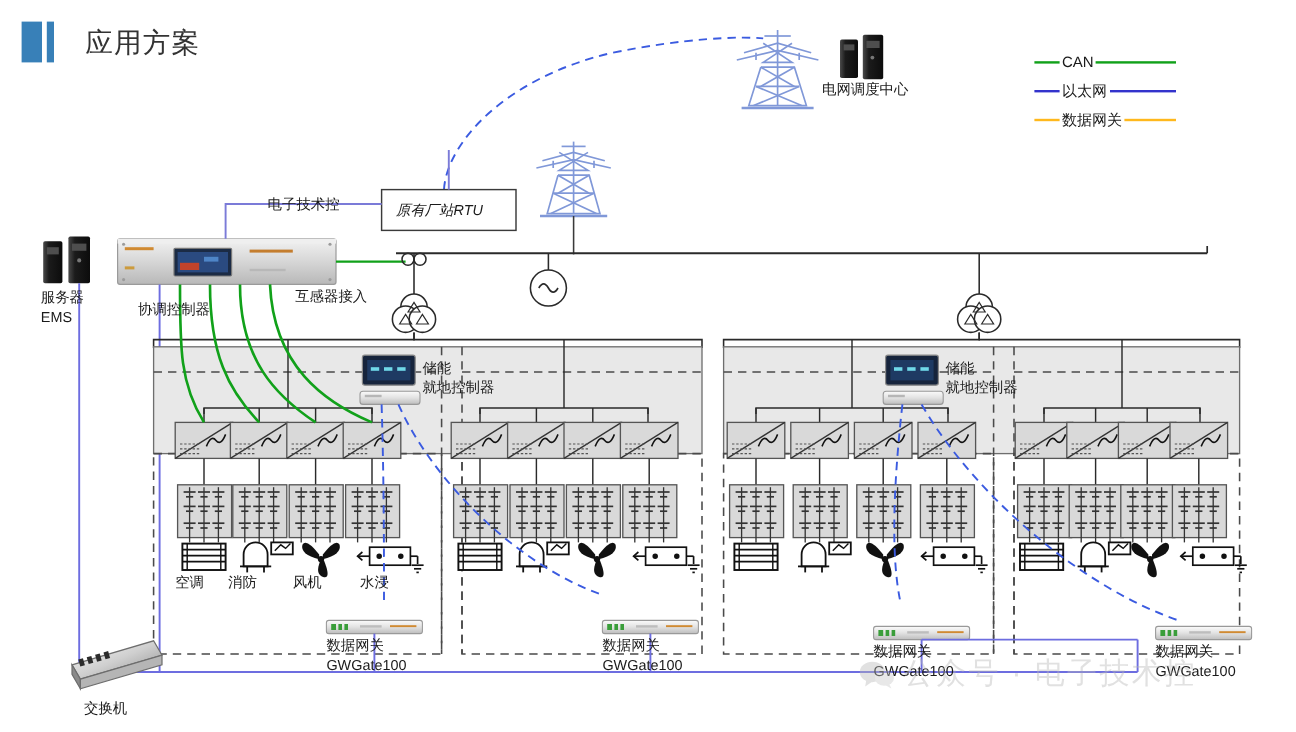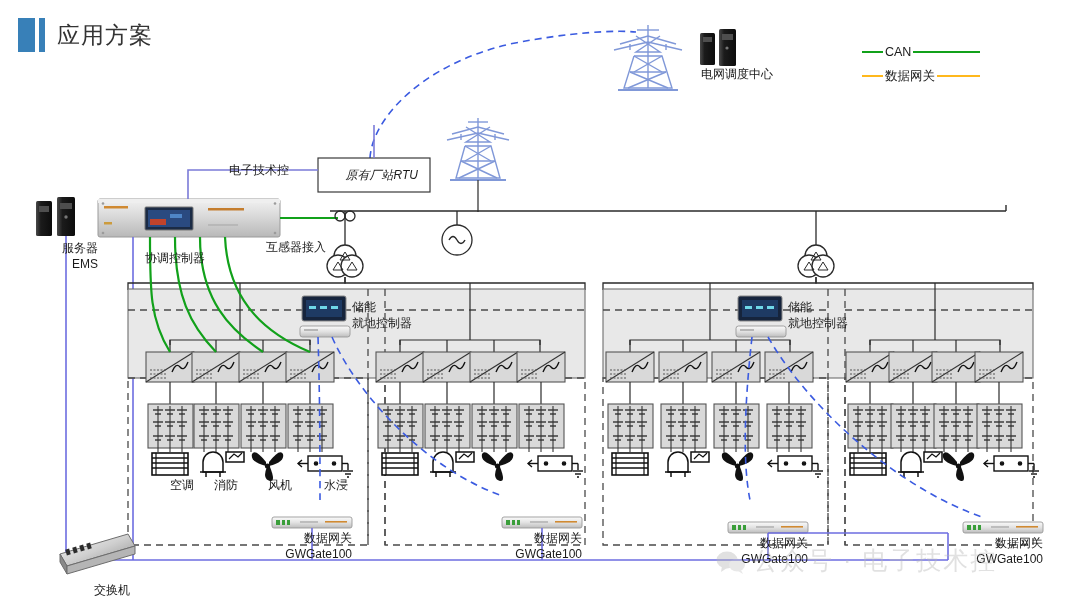--- a/index.html
+++ b/index.html
@@ -19,21 +19,21 @@
     left: 0; top: 0;
     width: 1080px;
     height: 610px;
   }
   .title-bar {
     position: absolute;
     left: 18px;
     top: 18px;
     display: flex;
     align-items: center;
-    gap: 12px;
+    gap: 26px;
   }
   .title-marks { display: flex; align-items: center; gap: 4px; }
   .title-mark-lg {
     width: 17px; height: 34px;
     background: #3880b8;
   }
   .title-mark-sm {
     width: 6px; height: 34px;
     background: #3880b8;
   }
@@ -76,21 +76,21 @@
   }
   .svg-layer {
     position: absolute;
     left: 0; top: 0;
     width: 1080px; height: 610px;
   }
   .node-label {
     position: absolute;
     font-size: 12px;
     color: #1a1a1a;
-    text-align: right;
+    text-align: left;
     white-space: nowrap;
     line-height: 15px;
   }
   .node-label.two {
     line-height: 16px;
   }
   .watermark {
     position: absolute;
     left: 716px;
     top: 544px;
@@ -120,20 +120,24 @@
       <div class="title-mark-lg"></div>
       <div class="title-mark-sm"></div>
     </div>
     <div class="title-text">应用方案</div>
   </div>
 
   <div class="legend">
     <div class="legend-row">
       <div class="legend-line" style="border-top-color:#11a11a"></div>
       <div class="legend-label">CAN</div>
+    </div>
+    <div class="legend-row">
+      <div class="legend-line" style="border-top-color:#3333cc"></div>
+      <div class="legend-label">以太网</div>
     </div>
     <div class="legend-row">
       <div class="legend-line" style="border-top-color:#ffb81c"></div>
       <div class="legend-label">数据网关</div>
     </div>
   </div>
 
   <svg class="svg-layer" viewBox="0 0 1080 610">
     <defs>
       <linearGradient id="rackGrad" x1="0" y1="0" x2="0" y2="1">

